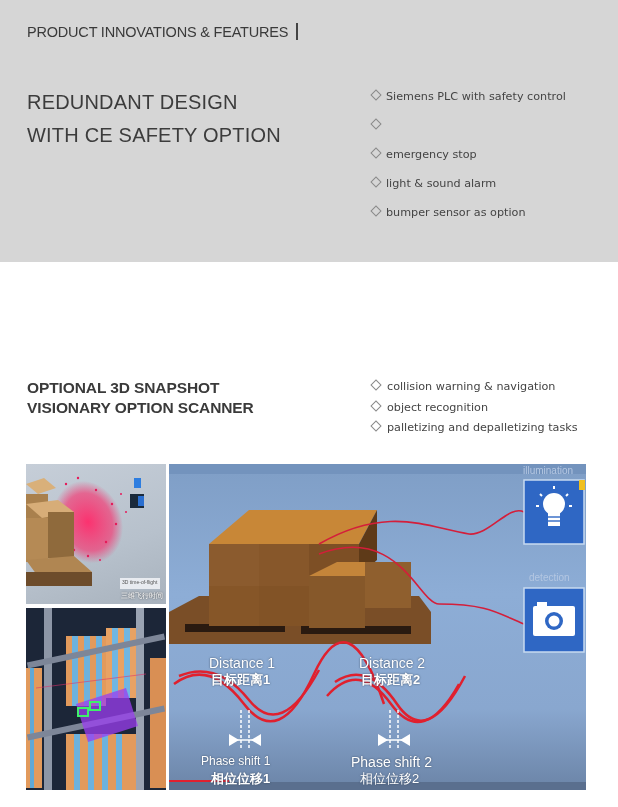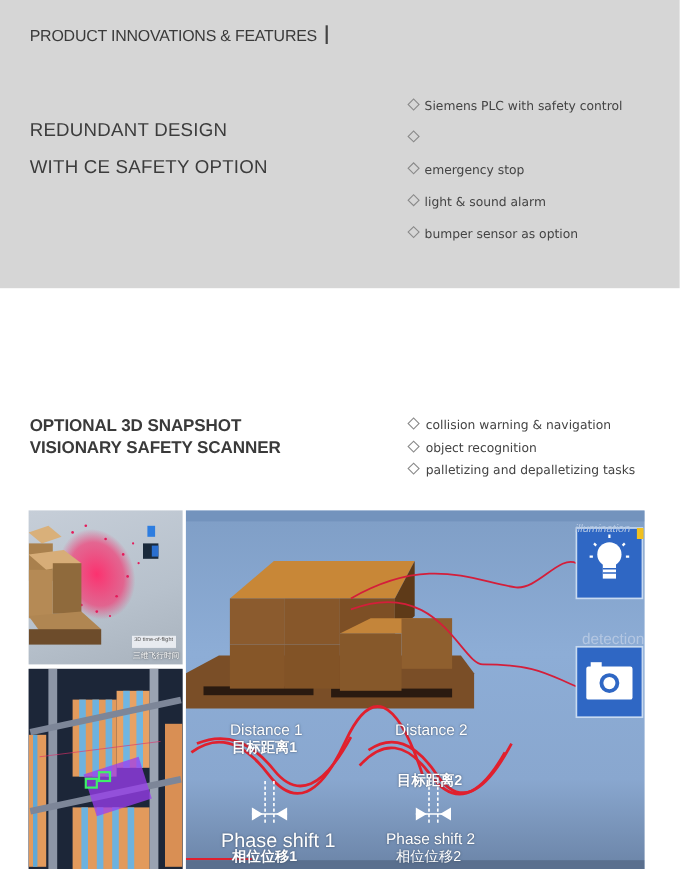--- a/index.html
+++ b/index.html
@@ -1,20 +1,20 @@
 <!DOCTYPE html>
 <html><head>
 <meta charset="utf-8">
 <style>
   html, body { margin:0; padding:0; }
   body { width:618px; height:807px; background:#ffffff; position:relative; overflow:hidden; font-family:"Liberation Sans", sans-serif; color:#333; }
   .band { position:absolute; left:0; top:0; width:618px; height:262px; background:#d6d6d6; }
   .kicker { position:absolute; left:27px; top:23px; font-size:14.5px; font-weight:normal; color:#3a3a3a; letter-spacing:-0.2px; white-space:nowrap; }
   .kicker .bar { display:inline-block; width:1.5px; height:17px; background:#444; vertical-align:-3px; margin-left:8px; }
-  .h1 { position:absolute; left:27px; top:86px; font-size:17px; line-height:33px; color:#3c3c3c; font-weight:normal; letter-spacing:0.2px;margin-top:16px; }
+  .h1 { position:absolute; left:27px; top:86px; font-size:20px; line-height:33px; color:#3c3c3c; font-weight:normal; letter-spacing:0.2px; }
   .h1 div { white-space:nowrap; }
   .feat { position:absolute; list-style:none; margin:0; padding:0; font-family:"DejaVu Sans", sans-serif; font-size:11.2px; color:#444; }
   .feat li { position:relative; padding-left:15px; white-space:nowrap; }
   .feat li .dia { position:absolute; left:1px; width:6px; height:6px; border:1px solid #8a8a8a; transform:rotate(45deg); }
   .feat1 { left:371px; top:88px; }
   .feat1 li { height:29px; line-height:17px; }
   .feat1 li .dia { top:3px; }
   .h2 { position:absolute; left:27px; top:378px; font-size:15.5px; line-height:20px; font-weight:bold; color:#3a3a3a; letter-spacing:-0.1px; }
   .h2 div { white-space:nowrap; }
   .feat2 { left:371px; top:378px; }
@@ -43,21 +43,21 @@
 <ul class="feat feat1">
   <li><span class="dia"></span><span>Siemens PLC with safety control</span></li>
   <li><span class="dia"></span></li>
   <li><span class="dia"></span><span>emergency stop</span></li>
   <li><span class="dia"></span><span>light &amp; sound alarm</span></li>
   <li><span class="dia"></span><span>bumper sensor as option</span></li>
 </ul>
 
 <div class="h2">
   <div>OPTIONAL 3D SNAPSHOT</div>
-  <div>VISIONARY SAFETY SCANNER</div>
+  <div>VISIONARY OPTION SCANNER</div>
 </div>
 
 <ul class="feat feat2">
   <li><span class="dia"></span><span>collision warning &amp; navigation</span></li>
   <li><span class="dia"></span><span>object recognition</span></li>
   <li><span class="dia"></span><span>palletizing and depalletizing tasks</span></li>
 </ul>
 
 <div class="img img-a">
   <svg width="140" height="140" viewBox="0 0 140 140">
@@ -191,23 +191,23 @@
         <line x1="229" y1="246" x2="229" y2="285" stroke-dasharray="3,2"></line>
       <line x1="209" y1="276" x2="241" y2="276"></line>
     </g>
     <polygon points="60,270 70,276 60,282" fill="#fff"></polygon>
       <polygon points="92,270 82,276 92,282" fill="#fff"></polygon>
     <polygon points="209,270 219,276 209,282" fill="#fff"></polygon>
       <polygon points="241,270 231,276 241,282" fill="#fff"></polygon>
     <rect x="0" y="316" width="60" height="2" fill="#e0202e"></rect>
     <rect x="0" y="318" width="417" height="8" fill="#5a6f8e"></rect>
   </svg>
-  <div style="position:absolute;left:354px;top:12px;font-size:10px;color:#b4c7e2;white-space:nowrap;font-style:italic;">illumination</div>
-  <div style="position:absolute;left:360px;top:108px;font-size:14px;color:#b4c7e2;white-space:nowrap;">detection</div>
+  <div style="position:absolute;left:354px;top:1px;font-size:10px;color:#b4c7e2;white-space:nowrap;">illumination</div>
+  <div style="position:absolute;left:360px;top:108px;font-size:10px;color:#b4c7e2;white-space:nowrap;">detection</div>
   <div style="position:absolute;left:40px;top:191px;font-size:14px;color:#fff;white-space:nowrap;text-shadow:0 0 2px #3a4a60;">Distance 1</div>
   <div style="position:absolute;left:42px;top:207px;font-size:13px;color:#fff;font-weight:bold;white-space:nowrap;text-shadow:0 0 2px #3a4a60;">目标距离1</div>
   <div style="position:absolute;left:190px;top:191px;font-size:14px;color:#fff;white-space:nowrap;text-shadow:0 0 2px #3a4a60;">Distance 2</div>
-  <div style="position:absolute;left:192px;top:207px;font-size:13px;color:#fff;font-weight:bold;white-space:nowrap;text-shadow:0 0 2px #3a4a60;margin-top:30px;">目标距离2</div>
-  <div style="position:absolute;left:32px;top:290px;font-size:18px;color:#fff;white-space:nowrap;text-shadow:0 0 2px #3a4a60;">Phase shift 1</div>
+  <div style="position:absolute;left:192px;top:207px;font-size:13px;color:#fff;font-weight:bold;white-space:nowrap;text-shadow:0 0 2px #3a4a60;">目标距离2</div>
+  <div style="position:absolute;left:32px;top:290px;font-size:12px;color:#fff;white-space:nowrap;text-shadow:0 0 2px #3a4a60;">Phase shift 1</div>
   <div style="position:absolute;left:42px;top:306px;font-size:13px;color:#fff;font-weight:bold;white-space:nowrap;text-shadow:0 0 2px #3a4a60;">相位位移1</div>
   <div style="position:absolute;left:182px;top:290px;font-size:14px;color:#fff;white-space:nowrap;text-shadow:0 0 2px #3a4a60;">Phase shift 2</div>
   <div style="position:absolute;left:191px;top:306px;font-size:13px;color:#fff;font-weight:normal;white-space:nowrap;text-shadow:0 0 2px #3a4a60;">相位位移2</div>
 </div>
 
 </body></html>

